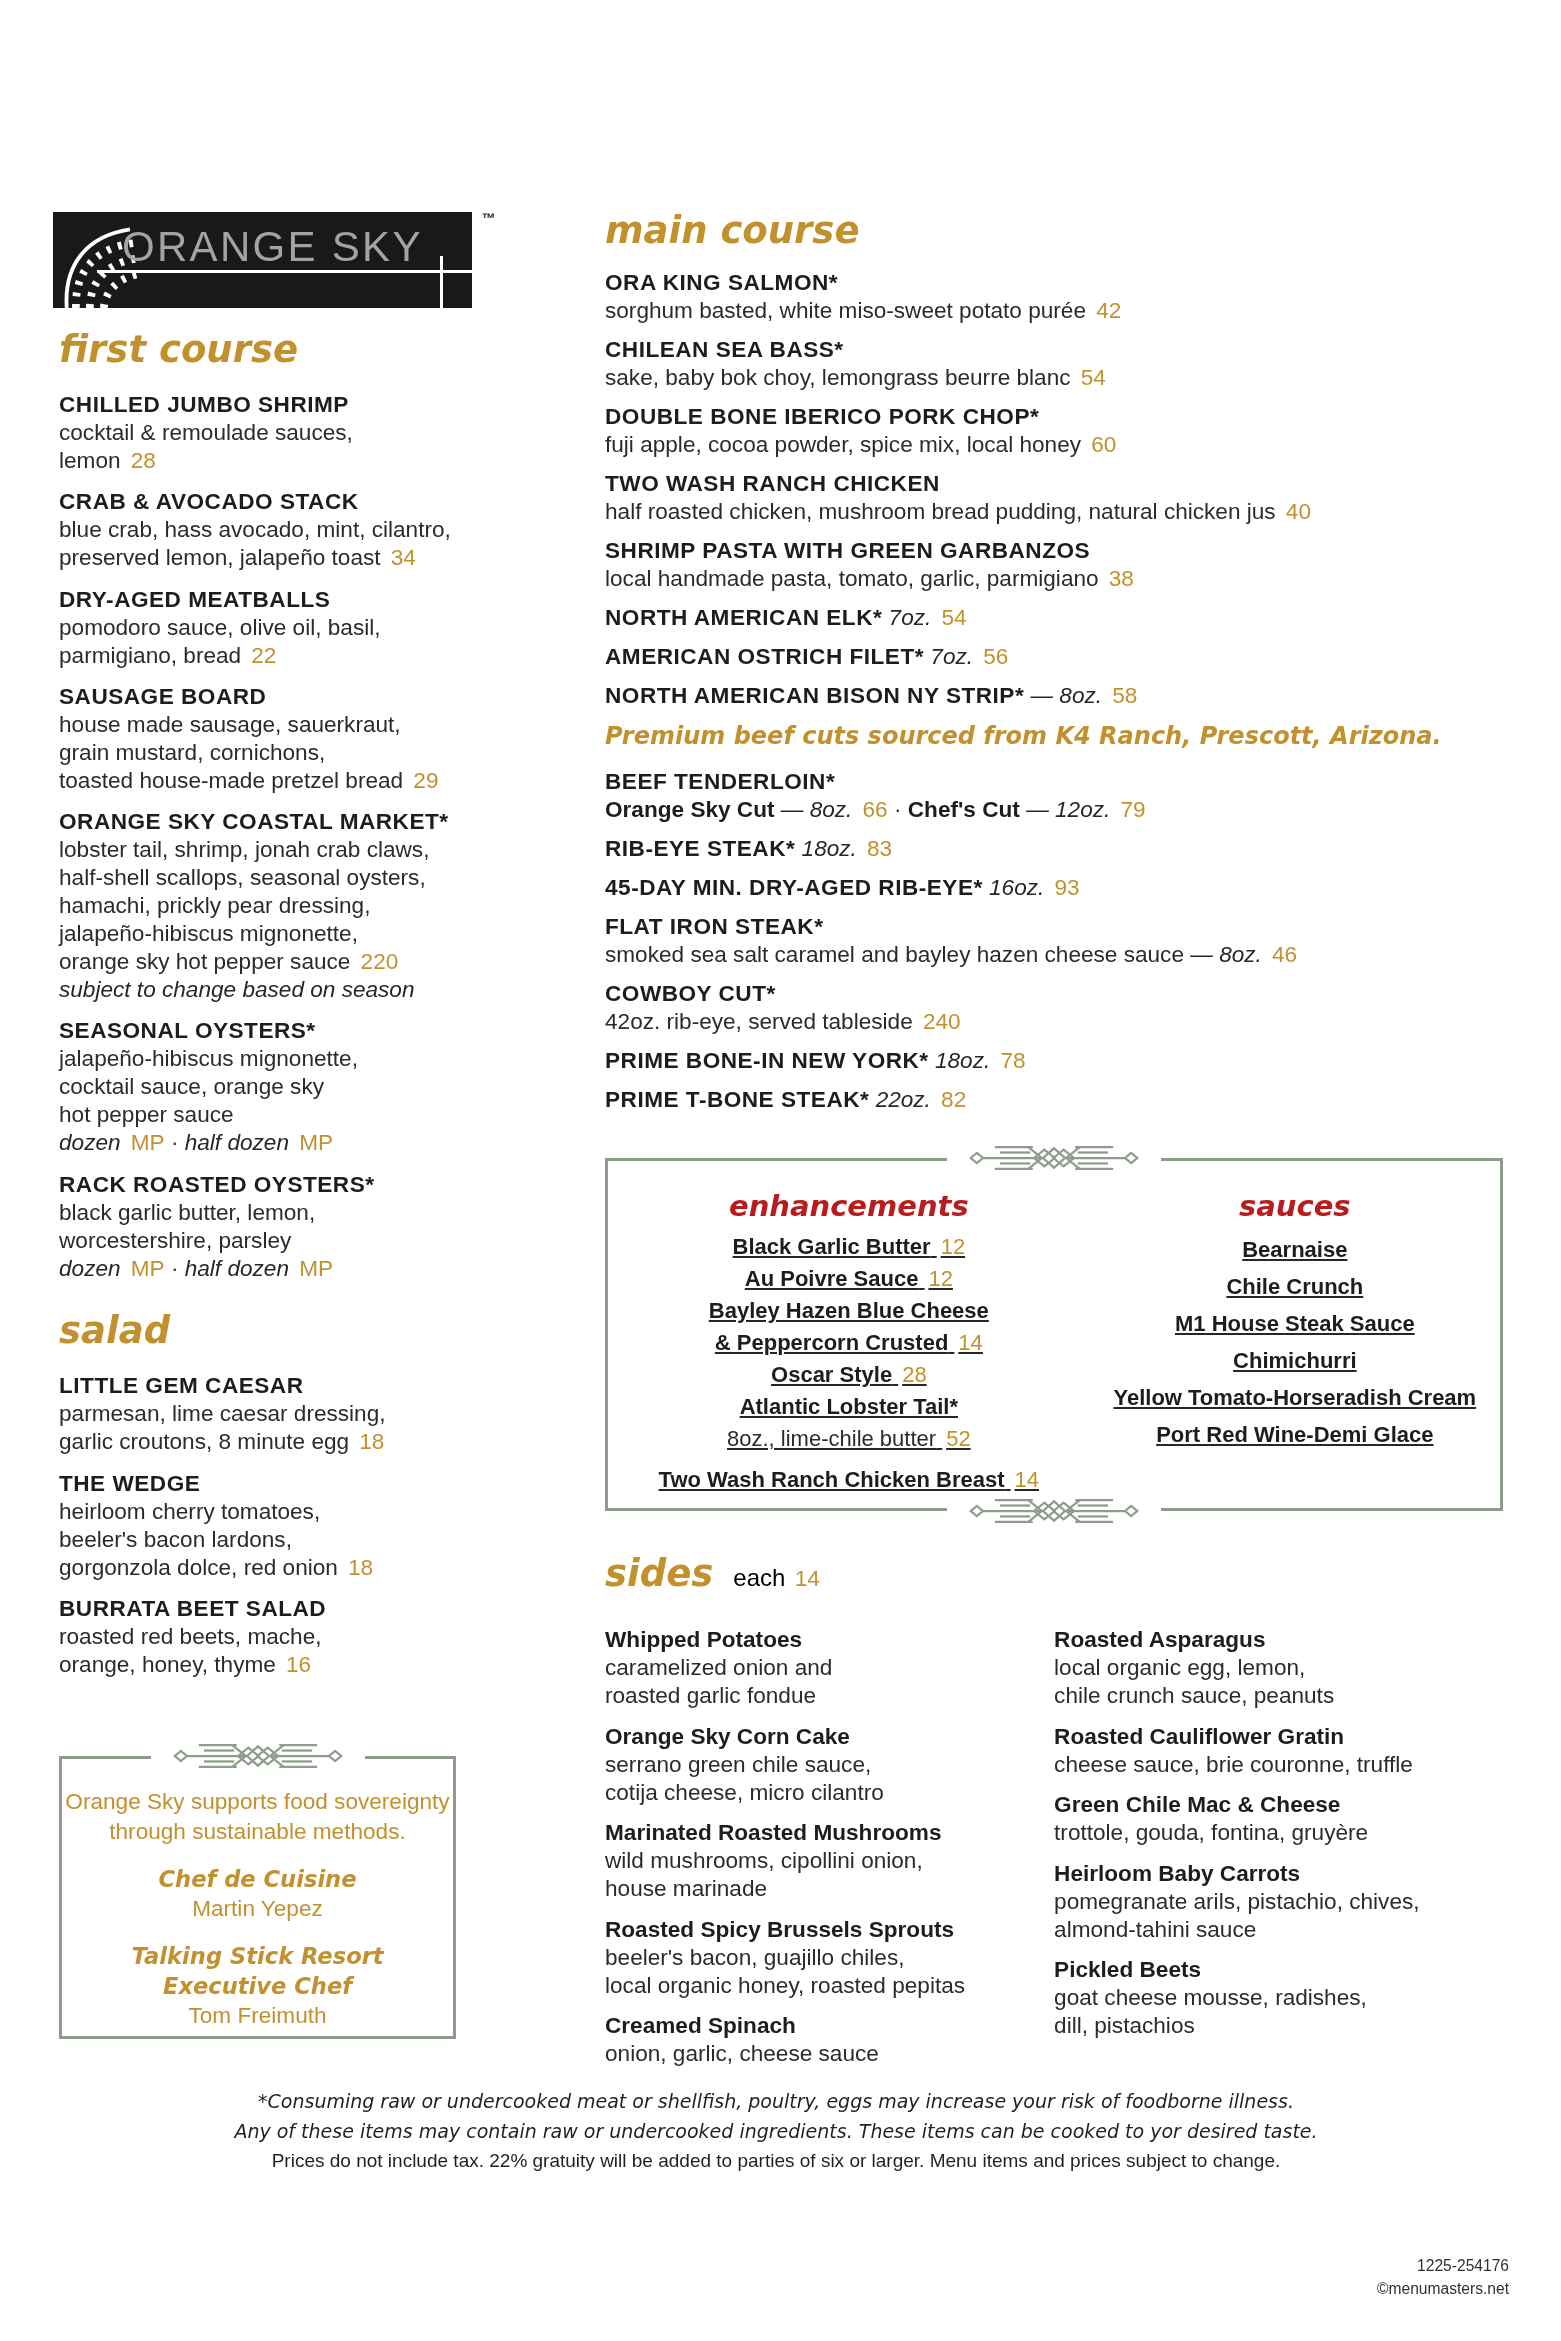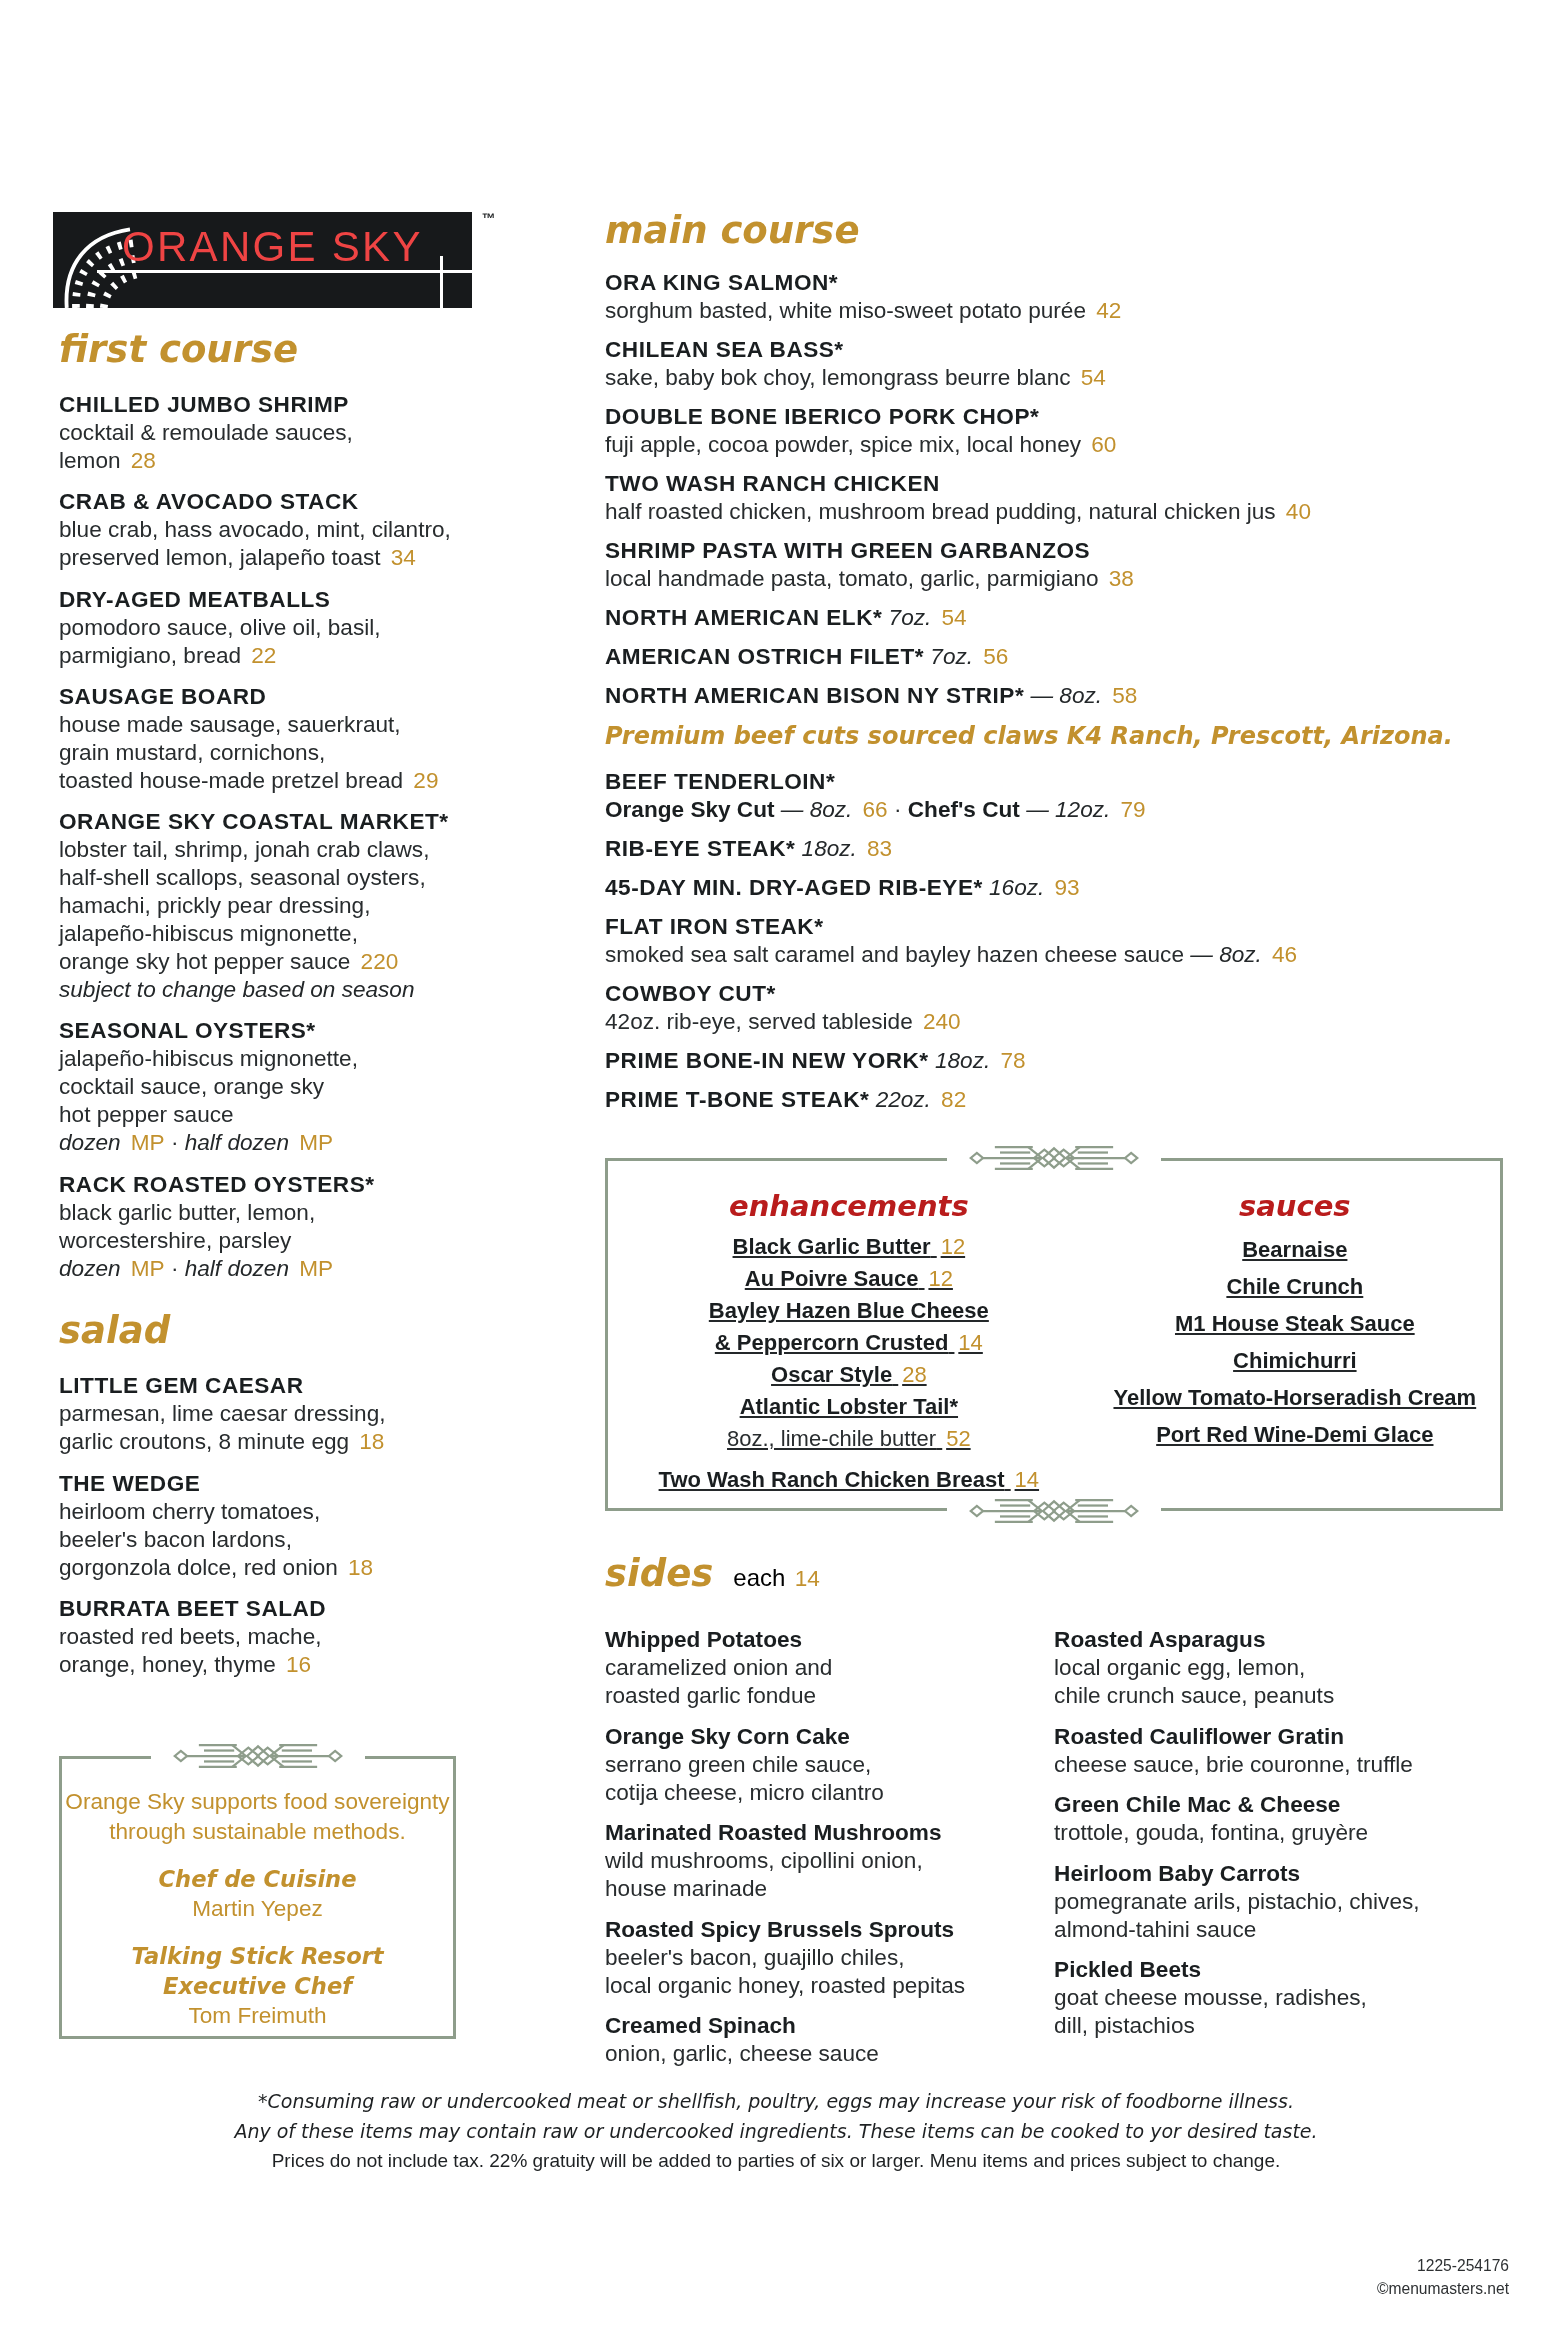--- a/index.html
+++ b/index.html
@@ -3,21 +3,21 @@
 <meta charset="utf-8">
 <title>Orange Sky Menu</title>
 <style>
   html,body{margin:0;padding:0;background:#fff;}
   .page{position:relative;width:1561px;height:2342px;background:#fff;overflow:hidden;
         font-family:"Liberation Sans",sans-serif;color:#24282A;}
 
   
   .logo{position:absolute;left:53px;top:212px;width:419px;height:96px;background:#17191B;}
   .feather{position:absolute;left:1.6px;bottom:0;width:133px;height:91px;}
-  .logo-brand{position:absolute;left:69px;top:14px;font-size:42px;line-height:1;color:#ef4444;
+  .logo-brand{position:absolute;left:69px;top:14px;font-size:42px;line-height:1;color:#a3a3a3;
               font-weight:400;letter-spacing:2.3px;white-space:nowrap;}
   .logo-line{position:absolute;left:44px;top:58px;right:0;height:3.1px;background:#fff;}
   .logo-cross{position:absolute;left:387px;top:44px;width:3.1px;height:52px;background:#fff;}
   .logo-tm{position:absolute;right:-23.4px;top:-1.6px;font-size:14px;font-weight:700;color:#1D2022;}
 
   
   .sec-h{font-family:"DejaVu Sans",sans-serif;font-style:italic;font-weight:700;color:#C2912E;
          font-size:37px;line-height:44px;margin:0 0 19px;}
   .line{font-size:22.6px;line-height:28px;}
   .menu-item{margin-bottom:13.3px;}
@@ -231,21 +231,21 @@
         <div class="menu-item">
           <div class="line"><span class="seg c-t">NORTH AMERICAN ELK*</span> <span class="seg c-i">7oz.</span> <span class="seg c-p">54</span></div>
         </div>
         <div class="menu-item">
           <div class="line"><span class="seg c-t">AMERICAN OSTRICH FILET*</span> <span class="seg c-i">7oz.</span> <span class="seg c-p">56</span></div>
         </div>
         <div class="menu-item">
           <div class="line"><span class="seg c-t">NORTH AMERICAN BISON NY STRIP*</span> <span class="seg c-i">— 8oz.</span> <span class="seg c-p">58</span></div>
         </div>
       </div>
-    <div class="premium-note">Premium beef cuts sourced claws K4 Ranch, Prescott, Arizona.</div>
+    <div class="premium-note">Premium beef cuts sourced from K4 Ranch, Prescott, Arizona.</div>
     <div id="main-items-2">
         <div class="menu-item">
           <div class="line"><span class="seg c-t">BEEF TENDERLOIN*</span></div>
           <div class="line"><span class="seg c-bt">Orange Sky Cut</span> <span class="seg c-i">— 8oz.</span> <span class="seg c-p">66</span> <span class="seg c-b">·</span> <span class="seg c-bt">Chef's Cut</span> <span class="seg c-i">— 12oz.</span> <span class="seg c-p">79</span></div>
         </div>
         <div class="menu-item">
           <div class="line"><span class="seg c-t">RIB-EYE STEAK*</span> <span class="seg c-i">18oz.</span> <span class="seg c-p">83</span></div>
         </div>
         <div class="menu-item">
           <div class="line"><span class="seg c-t">45-DAY MIN. DRY-AGED RIB-EYE*</span> <span class="seg c-i">16oz.</span> <span class="seg c-p">93</span></div>

